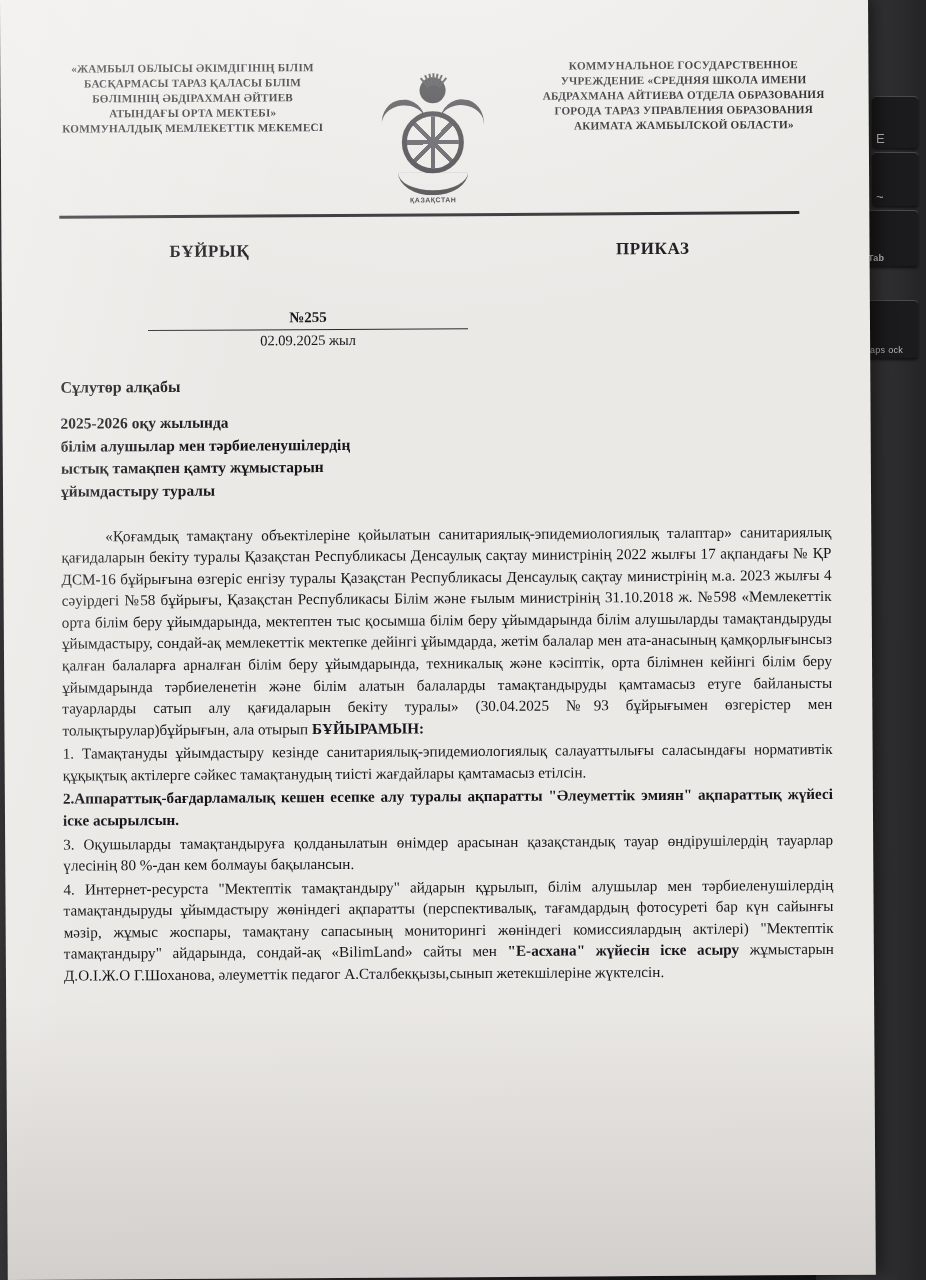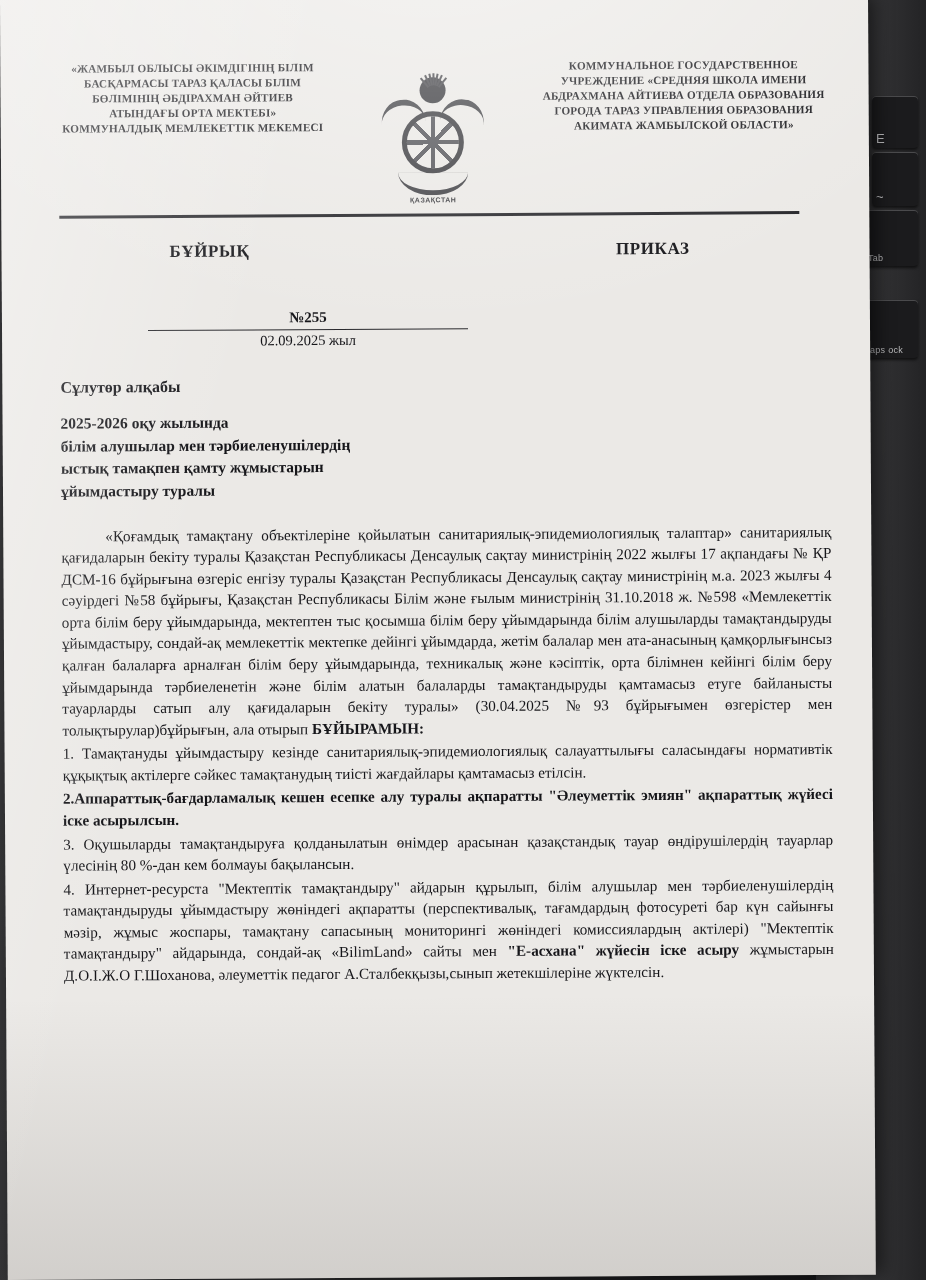--- a/index.html
+++ b/index.html
@@ -43,21 +43,21 @@
     font-size: 9px;
     letter-spacing: .3px;
     display: flex;
     align-items: flex-end;
     justify-content: flex-start;
     padding: 3px 4px;
     box-sizing: border-box;
   }
   .key.k1 { right: 8px;  top: 96px;  width: 46px; height: 52px; }
   .key.k2 { right: 8px;  top: 152px; width: 46px; height: 54px; }
-  .key.k3 { right: 8px;  top: 210px; width: 54px; height: 56px; }
+  .key.k3 { right: 8px;  top: 210px; width: 54px; height: 56px; font-weight: bold; }
   .key.k4 { right: 8px;  top: 300px; width: 52px; height: 58px; }
   .key .glyph { font-size: 13px; line-height: 1; }
 
   
   .paper {
     position: absolute;
     left: 0;
     top: 0;
     width: 868px;
     height: 1280px;

